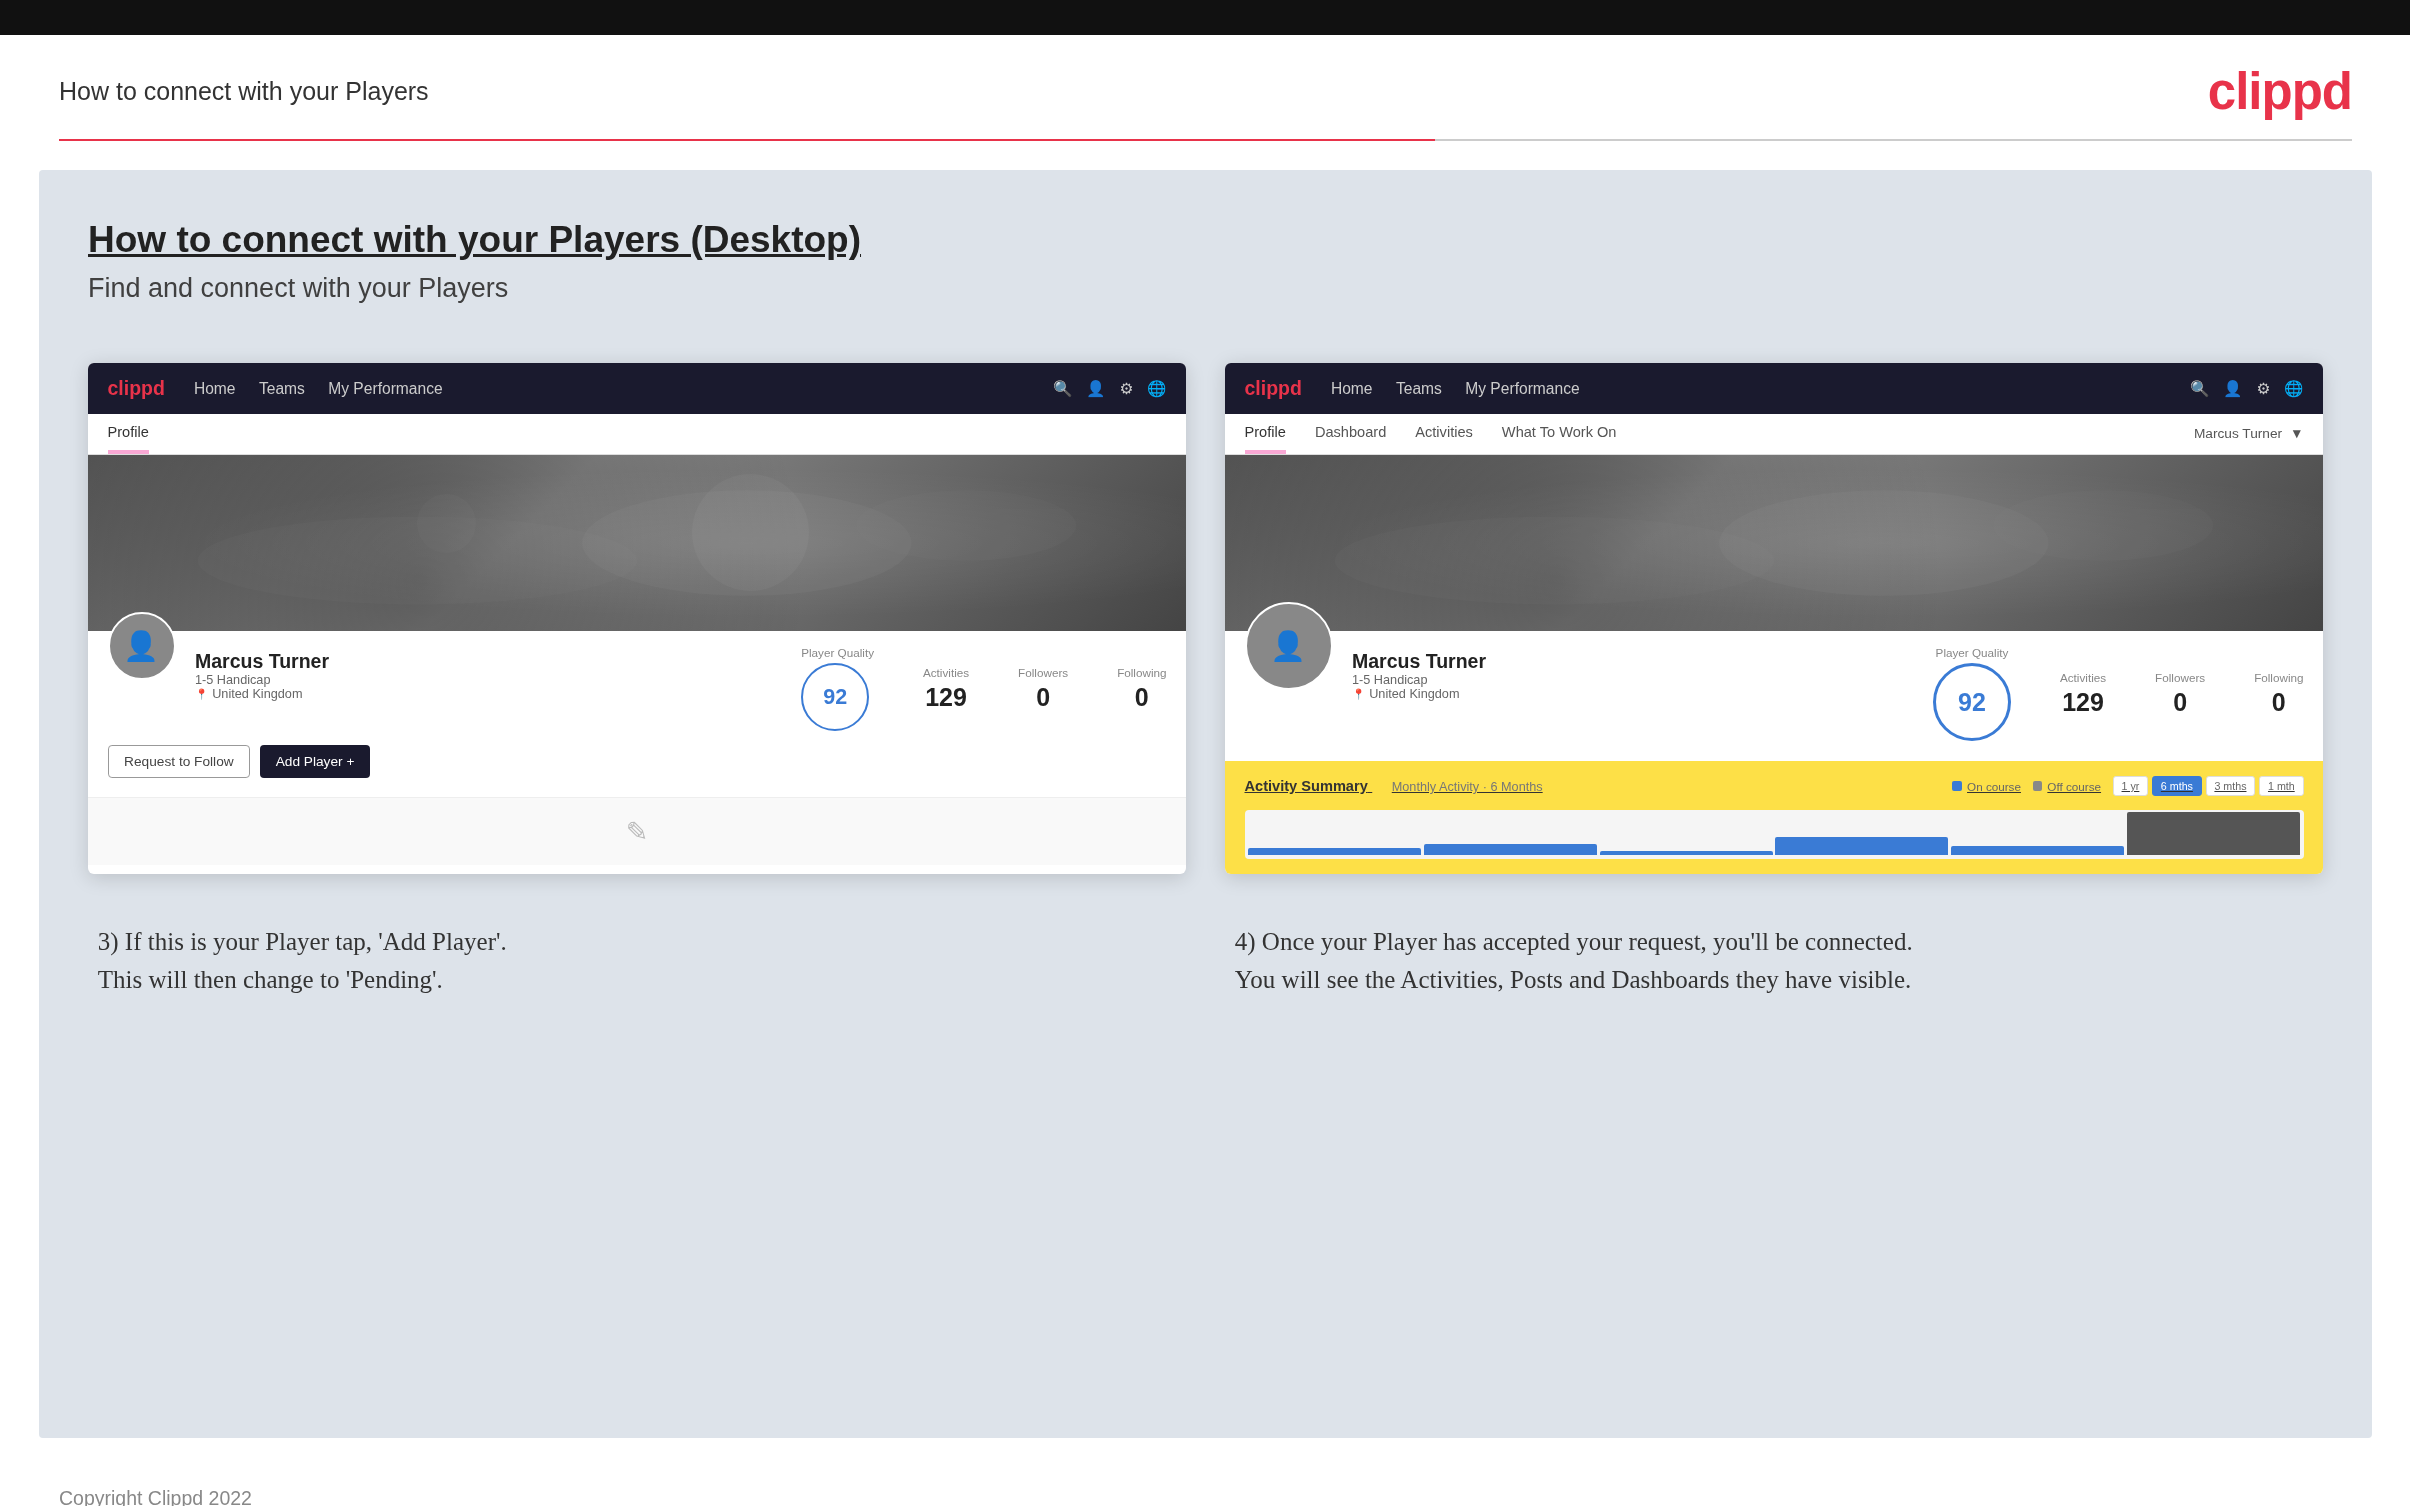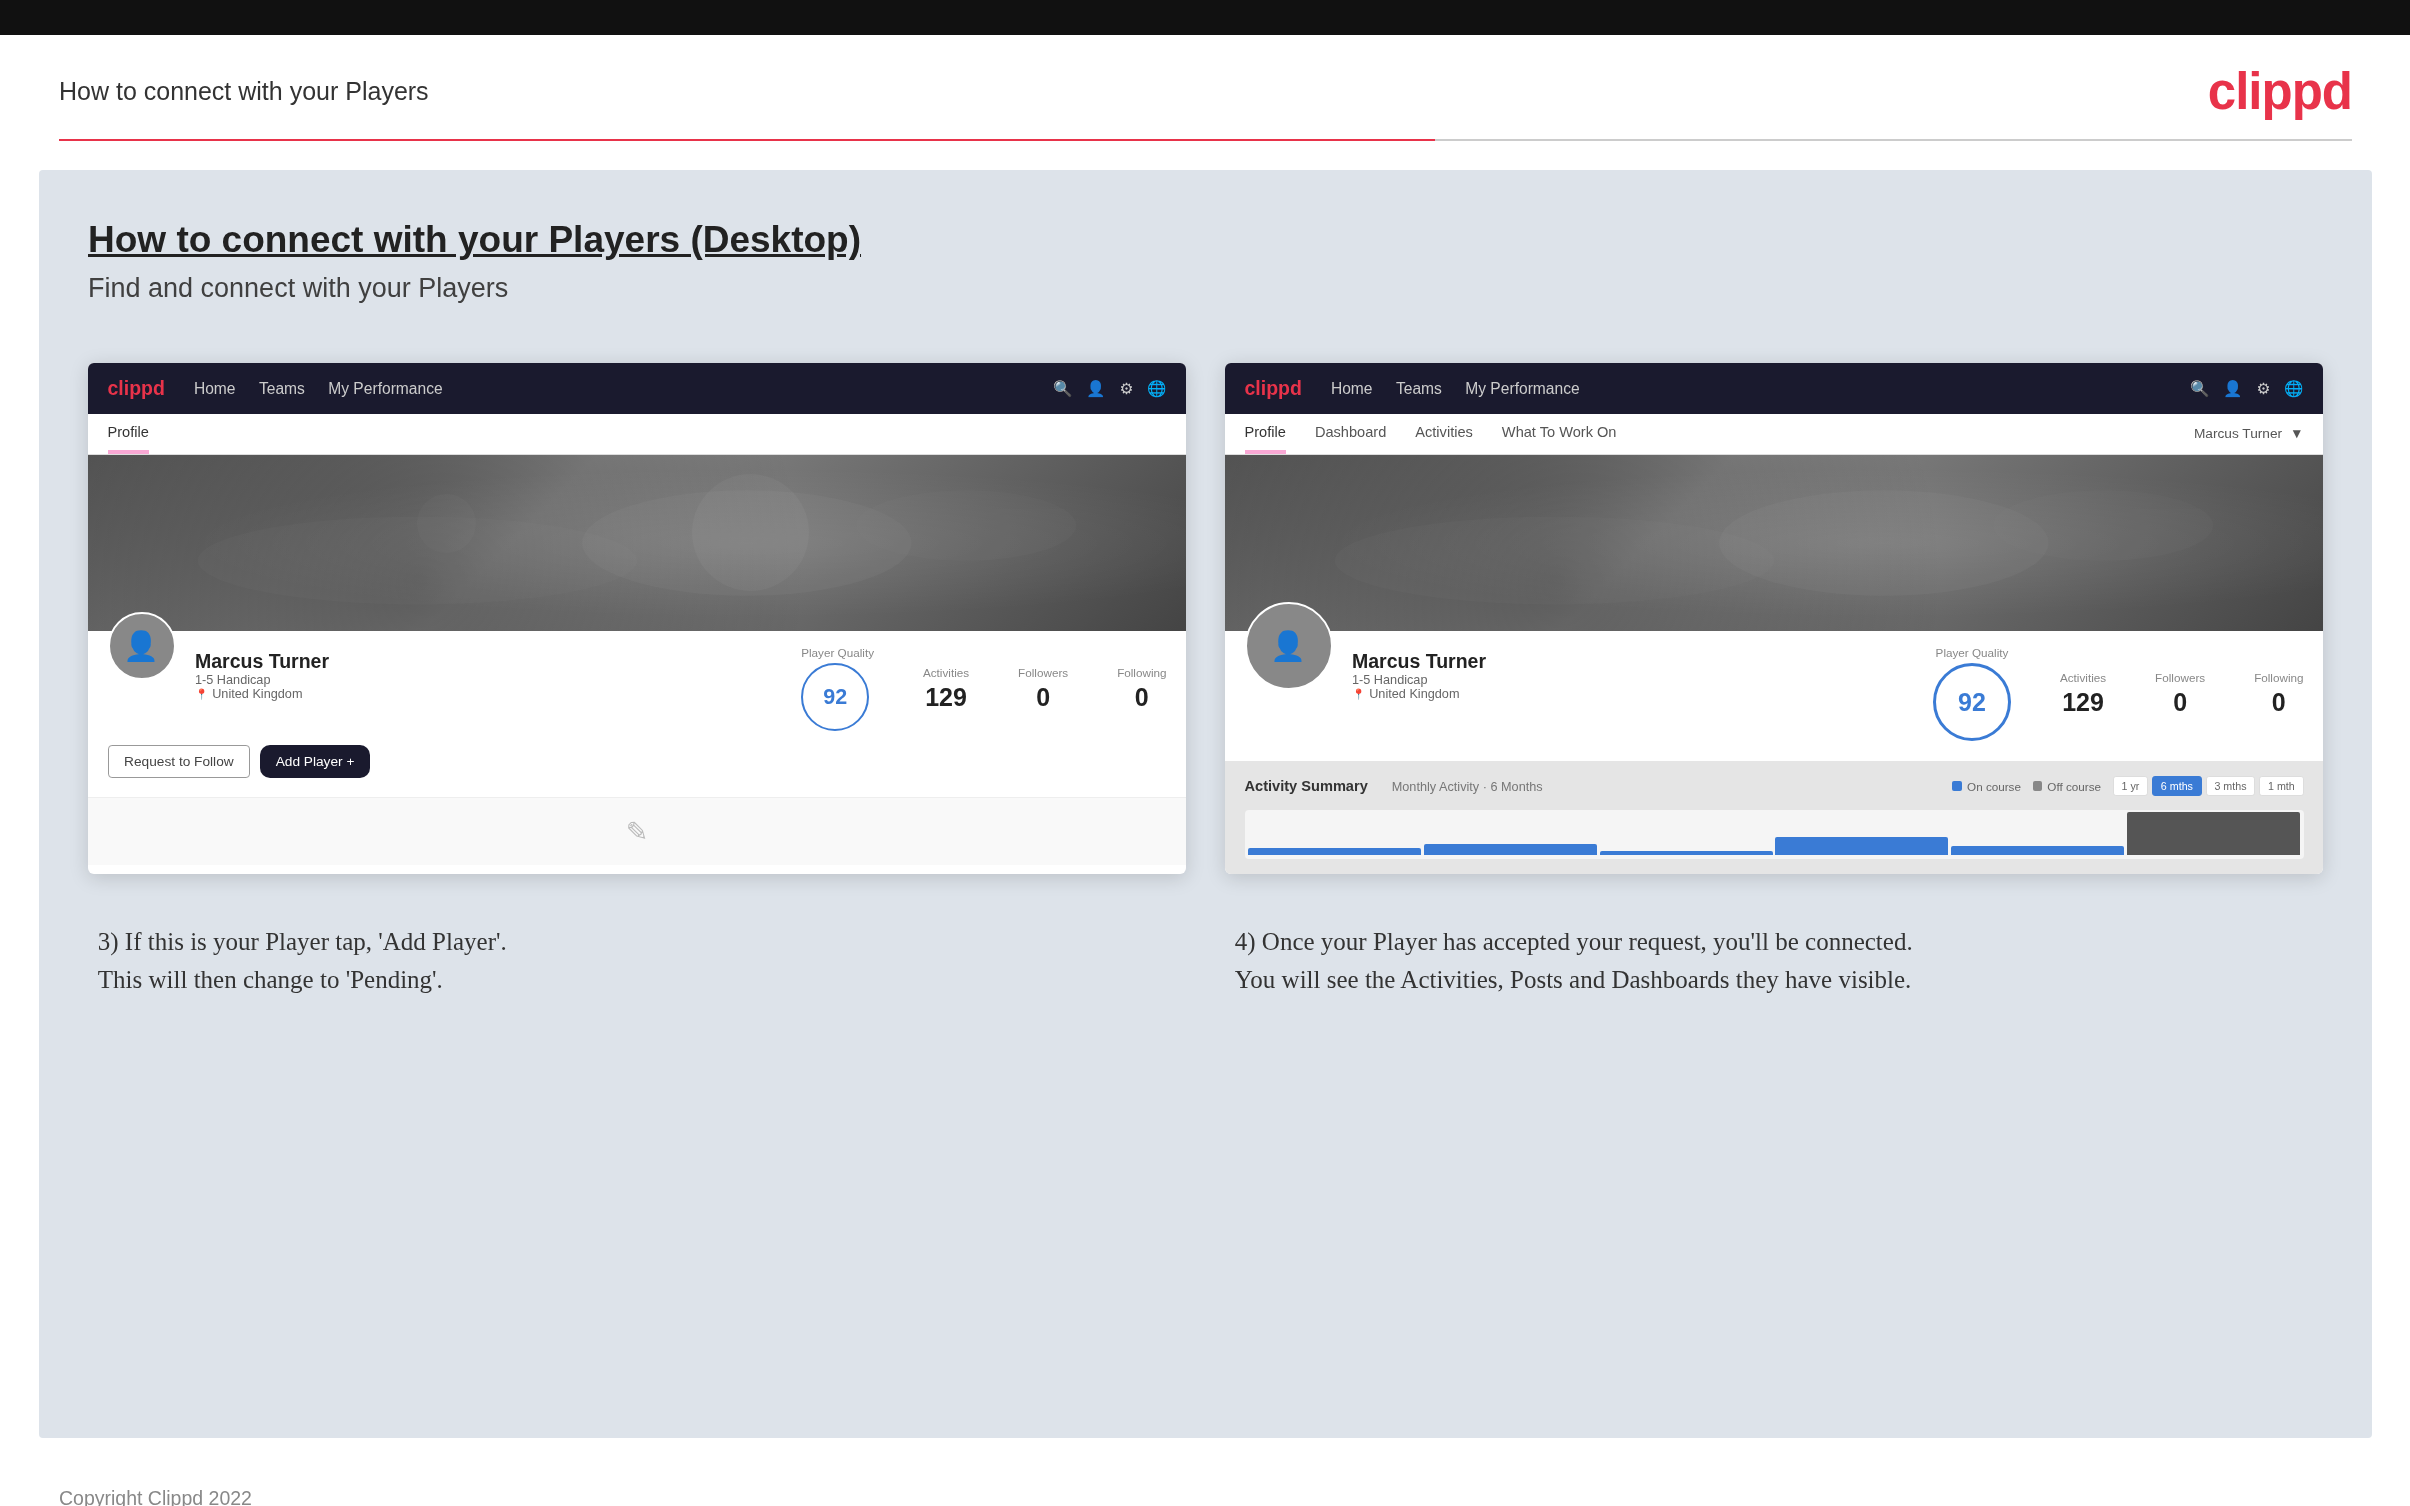--- a/index.html
+++ b/index.html
@@ -297,21 +297,21 @@
       padding: 7.8px 15.6px;
       border-radius: 3.9px;
       font-size: 13.7px;
       cursor: pointer;
     }
     .btn-add-player {
       background: #1a1a2e;
       color: #fff;
       border: none;
       padding: 7.8px 15.6px;
-      border-radius: 10px;
+      border-radius: 4px;
       font-size: 13.7px;
       cursor: pointer;
       display: flex;
       align-items: center;
       gap: 3.9px;
     }
     .btn-remove-player {
       background: #eee;
       border: 1px solid #bbb;
       color: #444;
@@ -334,21 +334,22 @@
       justify-content: center;
     }
     .scroll-icon {
       color: #bbb;
       font-size: 27px;
     }
 
     
     .activity-summary {
       padding: 15.6px 19.5px;
-      background: #e5e5e5;
+      background: #fde047;
+      text-decoration: underline;
     }
     .activity-header {
       display: flex;
       align-items: center;
       justify-content: space-between;
       margin-bottom: 13.7px;
     }
     .activity-title {
       font-size: 14.6px;
       font-weight: 600;

